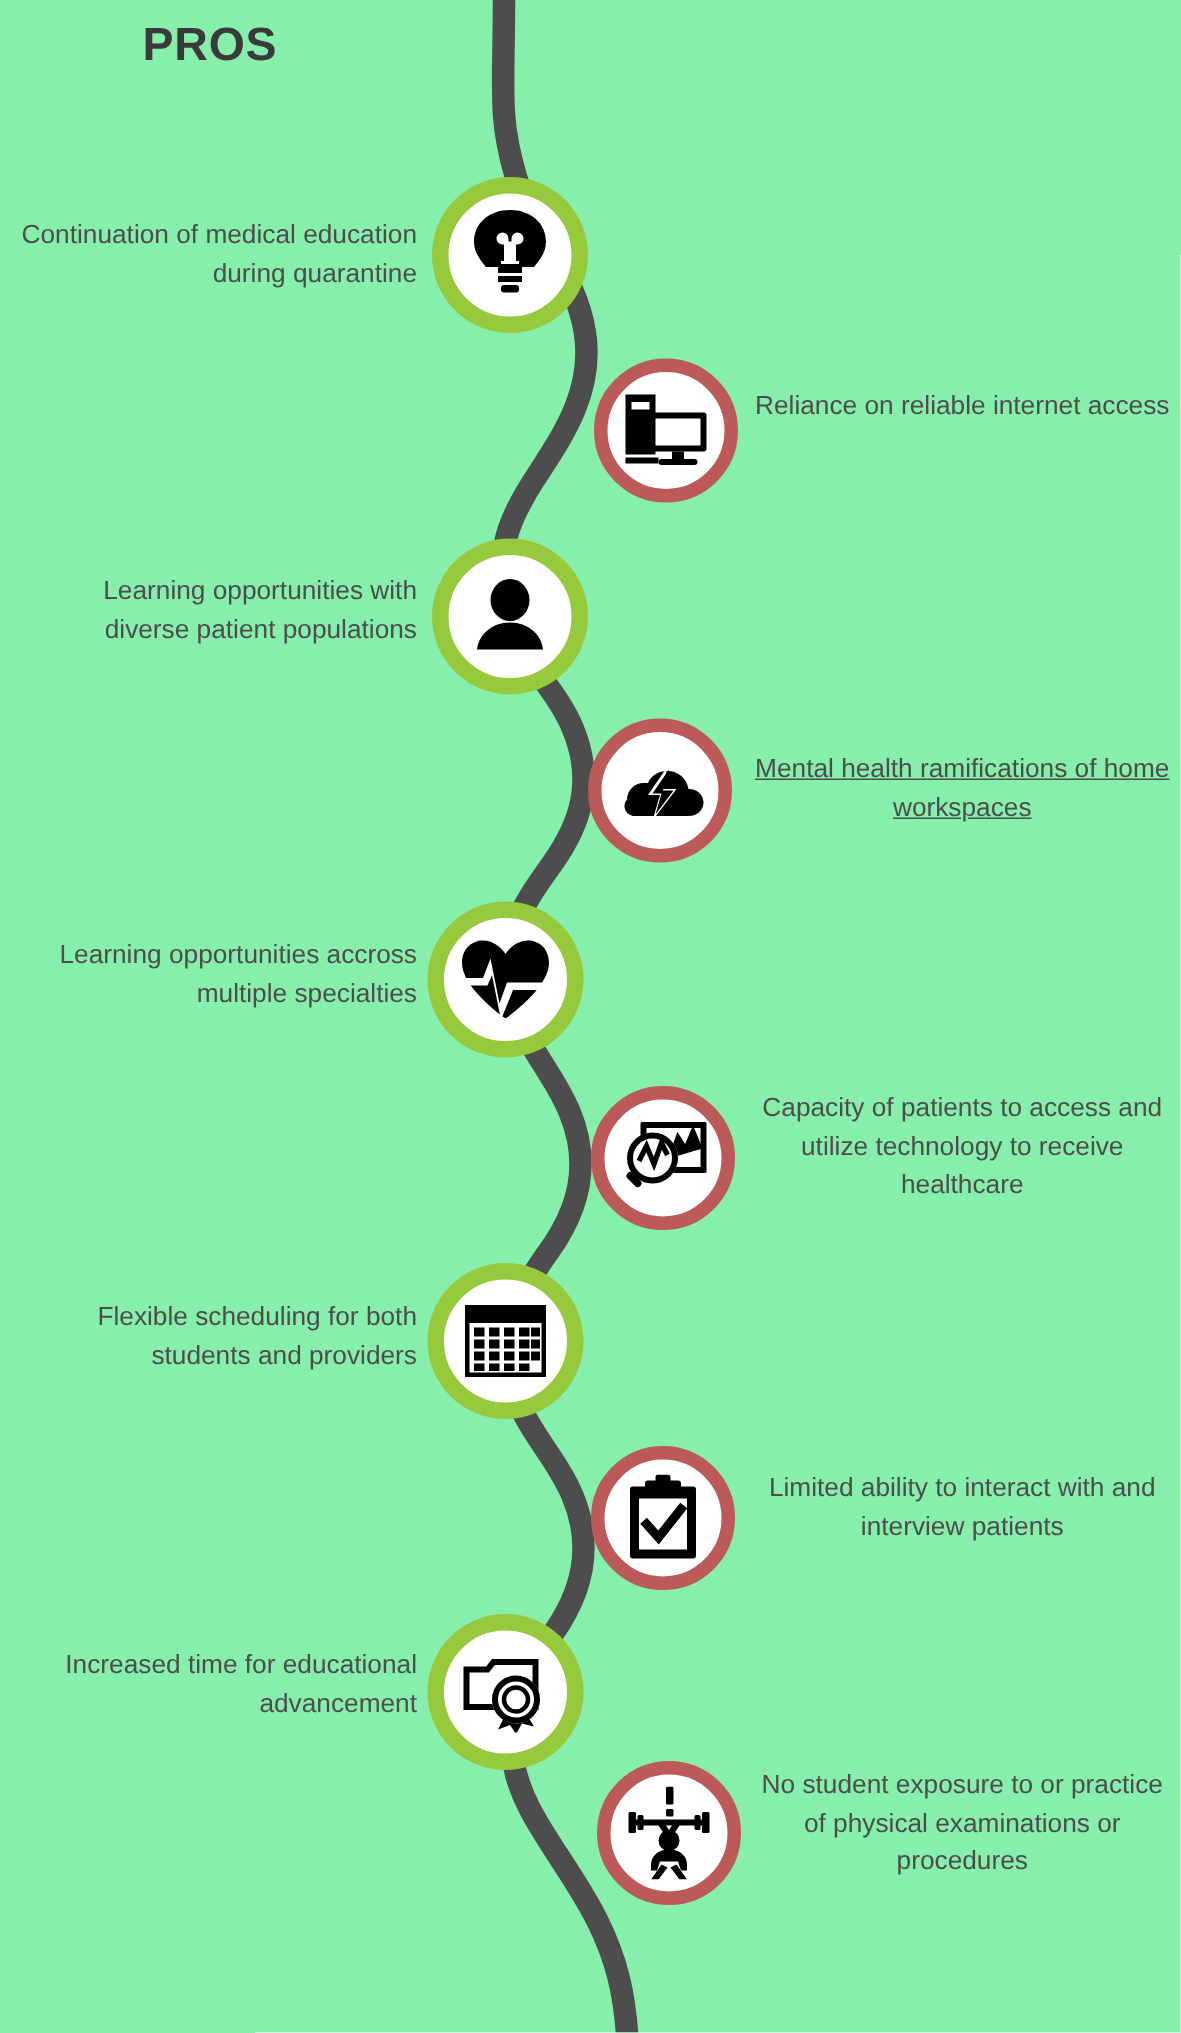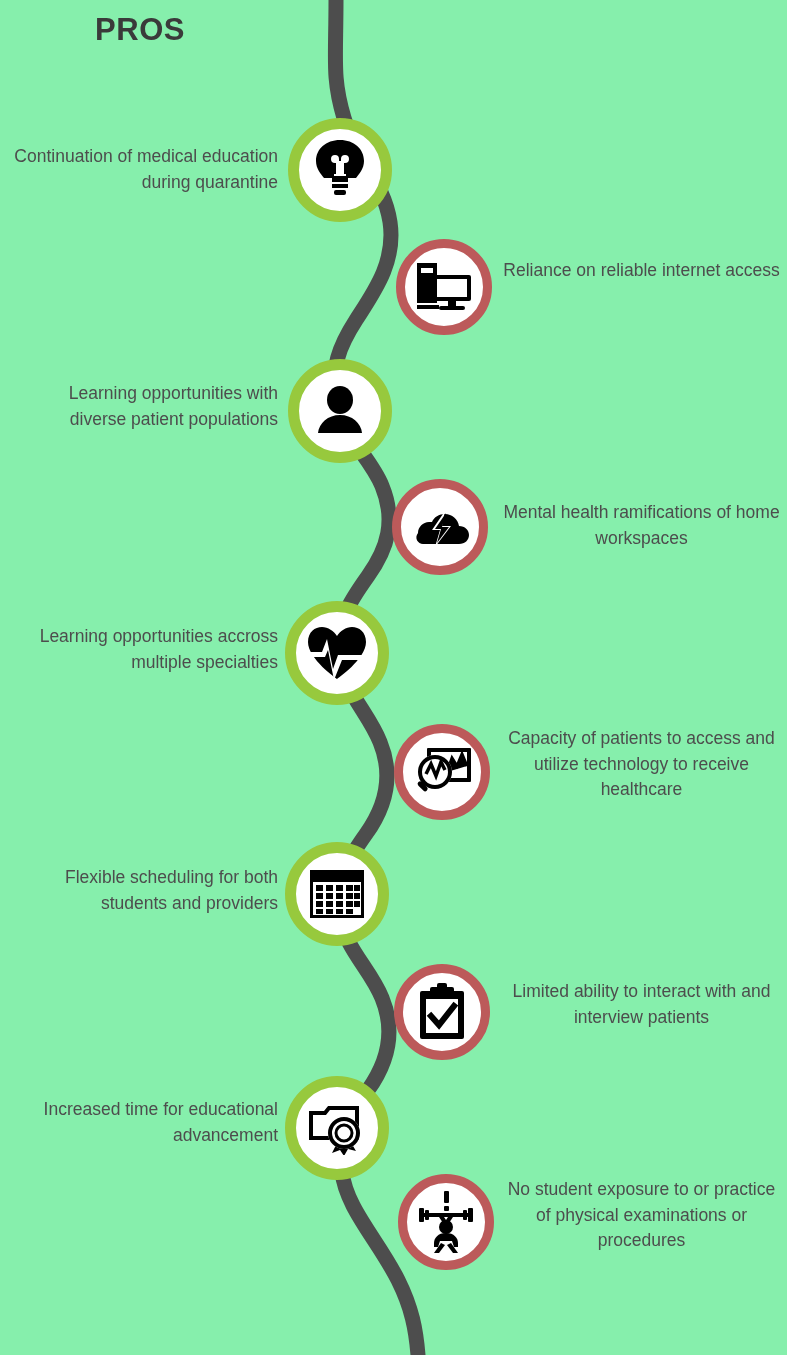--- a/index.html
+++ b/index.html
@@ -154,21 +154,21 @@
   <div class="row">
     <div class="badge con" style="left:392px; top:479px;">
       <span>
         <svg width="60" height="42" viewBox="0 0 60 42">
           <path class="glyph-dark" d="M13 38h36c6 0 10-4 10-9s-4-9-10-9c-1-7-7-12-14-12-6 0-11 3-13 8-1 0-2 0-3 0-6 0-11 5-11 11C4 32 8 38 13 38z"></path>
           <path fill="#ffffff" d="M35 5 L22 24 L30 24 L25 41 L41 20 L32 20 Z"></path>
           <path class="glyph-dark" d="M36 7 L25 23 L31 23 L27 37 L39 21 L32 21 Z"></path>
         </svg>
       </span>
     </div>
-    <div class="label right" style="top:500px;">Mental health ramifications of home workspaces</div>
+    <div class="label right" style="top:500px;text-decoration:underline;">Mental health ramifications of home workspaces</div>
   </div>
 
   <div class="row">
     <div class="label left" style="top:624px;">Learning opportunities accross multiple specialties</div>
     <div class="badge pro" style="left:285px; top:601px;">
       <span>
         <svg width="62" height="56" viewBox="0 0 62 56">
           <path class="glyph-dark" d="M31 54C31 54 2 34 2 17 2 7 9 2 16 2c6 0 12 4 15 9 3-5 9-9 15-9 7 0 14 5 14 15 0 17-29 37-29 37z"></path>
           <path fill="#ffffff" d="M2 27 h14 l5 -13 l6 30 l5 -14 h28 v5 h-24 l-8 20 l-6 -30 l-3 7 h-17 z"></path>
         </svg>

